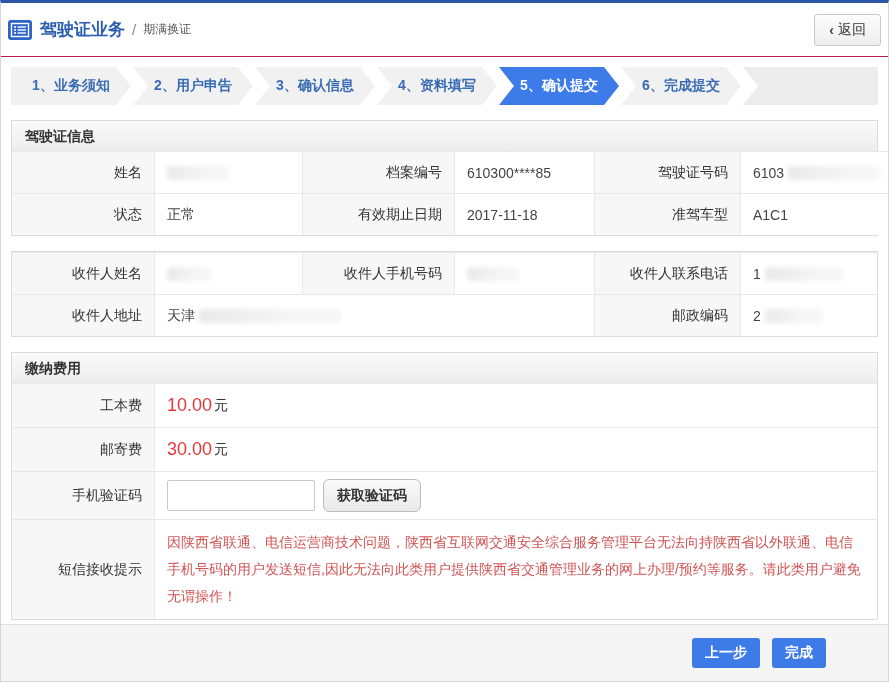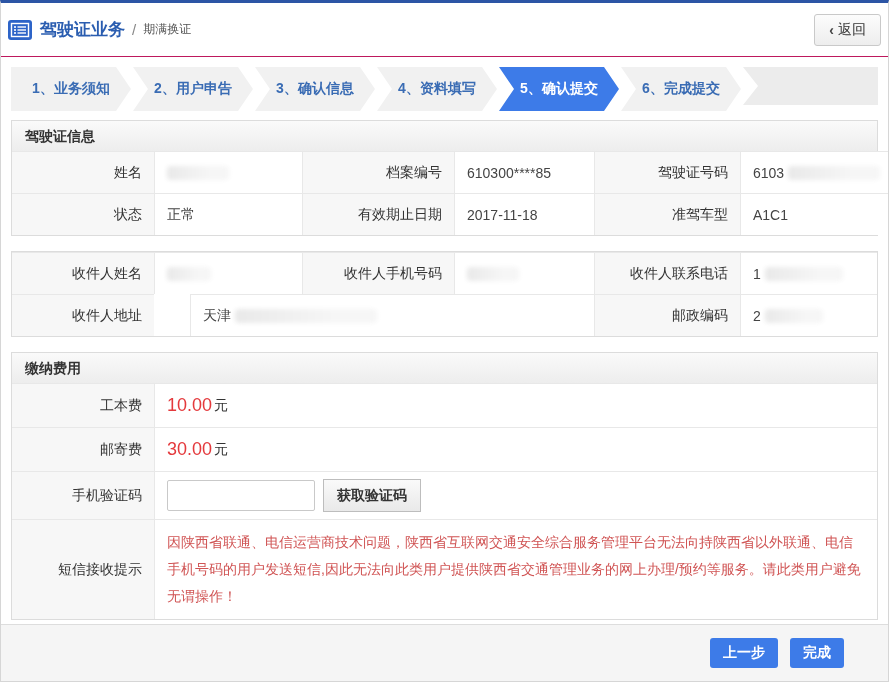--- a/index.html
+++ b/index.html
@@ -17,65 +17,65 @@
   .title-divider { color:#888; font-size:15px; margin:0 7px; }
   .title-secondary { color:#555; font-size:12px; }
   .header-spacer { flex:1; }
   .back-btn { display:inline-flex; align-items:center; gap:4px; padding:6px 14px;
     background:linear-gradient(#fcfcfc,#ededed); border:1px solid #c9c9c9; border-radius:3px;
     font-size:14px; color:#333; cursor:pointer; }
   .back-btn .chev { font-weight:bold; color:#444; }
 
   
   .steps { margin:10px 10px 0 10px; height:38px; display:flex; background:#fff; }
-  .step { width:120px; height:44px; display:flex; align-items:center; justify-content:center;
+  .step { width:120px; height:38px; display:flex; align-items:center; justify-content:center;
     background:#f1f1f1; color:#3a6cb4; font-size:14px; font-weight:bold; margin-right:2px;
     clip-path:polygon(0 0, calc(100% - 15px) 0, 100% 50%, calc(100% - 15px) 100%, 0 100%, 15px 50%); }
   .step:first-child { clip-path:polygon(0 0, calc(100% - 15px) 0, 100% 50%, calc(100% - 15px) 100%, 0 100%); }
   .step.active { background:#3d7be8; color:#fff; }
   .steps-filler { flex:1; background:#ececec;
     clip-path:polygon(0 0, 100% 0, 100% 100%, 0 100%, 15px 50%); }
 
   
   .section { margin:15px 10px 0 10px; border:1px solid #dcdcdc; }
   .section:first-of-type { margin-top:16px; }
   .section-title { height:30px; line-height:30px; padding:0 13px;
     background:linear-gradient(#fafafa,#ededed); font-size:14px; font-weight:bold; color:#333; }
   .grid { display:grid; }
   .grid-6 { grid-template-columns:142px 148px 152px 140px 146px 1fr; }
   .grid-2 { grid-template-columns:142px 1fr; }
   .cell { display:flex; align-items:center; min-height:42px; padding:0 12px; font-size:14px;
     border-top:1px solid #e8e8e8; border-left:1px solid #e8e8e8; background:#fff; color:#444; }
   .cell.first-col { border-left:none; }
   .lbl { justify-content:flex-end; background:#f7f7f7; color:#333; text-align:left; }
-  .span3 { grid-column:2 / 5;margin-left:36px; }
+  .span3 { grid-column:2 / 5; }
   .h44 { min-height:44px; }
   .h48 { min-height:48px; }
 
   .redact { display:inline-block; height:14px; border-radius:4px;
     background:linear-gradient(90deg,#e9e9e9,#f6f6f6 70%); filter:blur(2px);
     vertical-align:middle; margin-left:4px; }
   .redact.nolead { margin-left:0; }
 
   .fee-amount { color:#e4393c; font-size:18px; font-weight:normal; }
   .fee-unit { color:#333; font-size:14px; margin-left:2px; }
 
   .code-input { width:148px; height:31px; border:1px solid #c9c9c9; border-radius:2px;
     padding:0 8px; font-size:14px; color:#333; background:#fff; }
   .code-btn { height:33px; margin-left:8px; padding:0 13px;
-    background:linear-gradient(#fafafa,#e9e9e9); border:1px solid #bdbdbd; border-radius:0;
+    background:linear-gradient(#fafafa,#e9e9e9); border:1px solid #bdbdbd; border-radius:6px;
     font-size:14px; font-weight:bold; color:#333; cursor:pointer; }
 
   .sms-cell { padding:9px 12px; }
   .sms-text { max-width:700px; font-size:14px; line-height:27px; color:#d05454; }
 
   
   .footer { position:absolute; left:0; right:0; bottom:0; height:57px;
     background:#f5f5f5; border-top:1px solid #ddd; display:flex; align-items:center;
-    justify-content:flex-end; padding-right:44px; gap:12px; }
+    justify-content:flex-end; padding-right:62px; gap:12px; }
   .footer-btn { min-width:52px; padding:6px 13px; background:#3d7be8; border:none;
     border-radius:3px; color:#fff; font-size:14px; font-weight:bold; cursor:pointer; }
 </style>
 </head>
 <body>
 
 <div class="page">
 
   <div class="header">
     <svg class="app-icon" viewBox="0 0 24 20">

